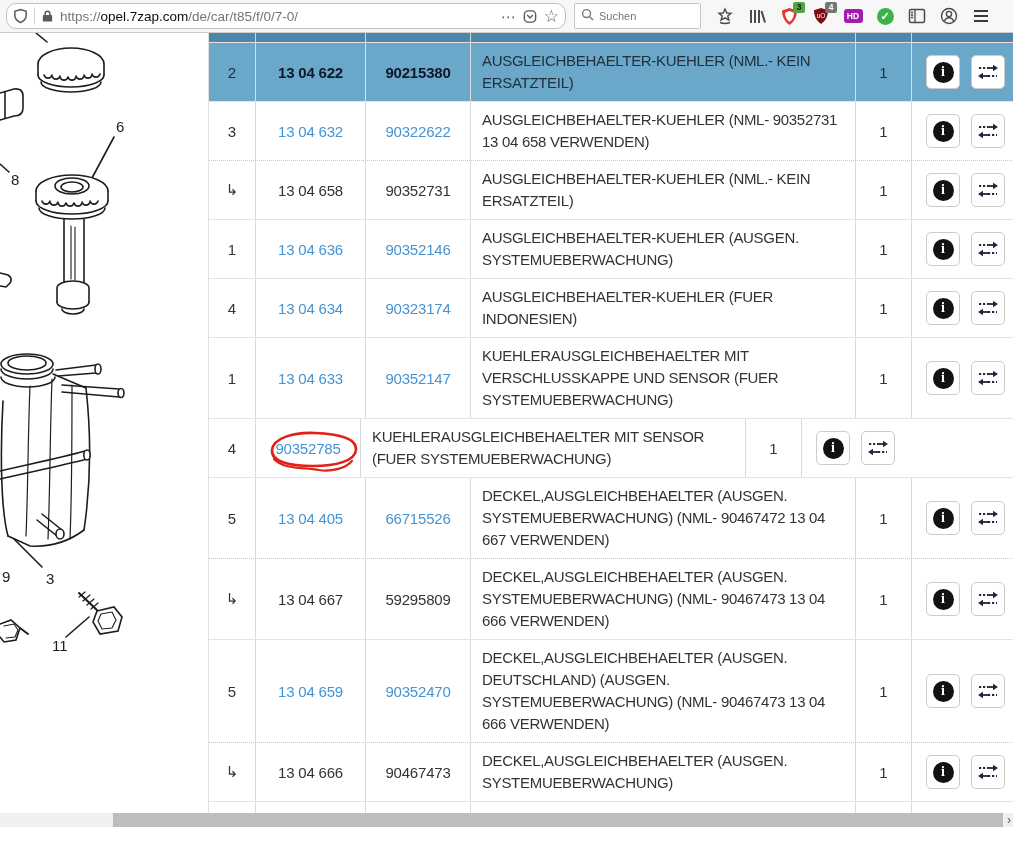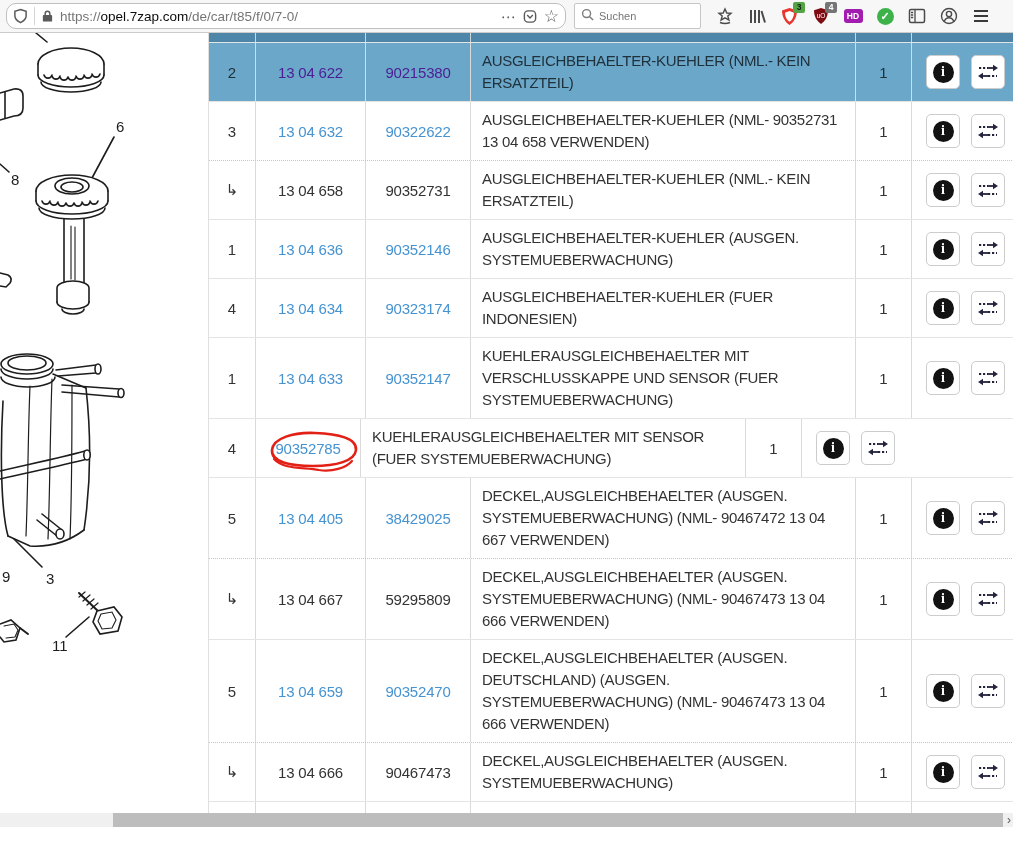--- a/index.html
+++ b/index.html
@@ -43,21 +43,21 @@
   .cell { border-right:1px solid #dadada; display:flex; align-items:center; justify-content:center; }
   .strip .cell { border-right:1px solid #cfd6da; }
   .c-pos  { flex:0 0 47px; }
   .c-part { flex:0 0 110px; letter-spacing:-0.2px; }
   .c-cat  { flex:0 0 105px; letter-spacing:-0.2px; }
   .c-desc { flex:0 0 385px; justify-content:flex-start; padding:7px 10px 7px 11px;
     line-height:22px; letter-spacing:-0.3px; }
   .c-qty  { flex:0 0 56px; }
   .c-btns { flex:1 1 auto; border-right:none; gap:11px; justify-content:flex-start; padding-left:14px; }
   .lnk { color:#4693d1; cursor:pointer; }
-  .prow.hl .lnk { color:#4c1d95; }
+  .prow.hl .lnk { color:#0f172a;font-weight:bold; }
   .prow.hl { color:#20313c; }
 
   .catwrap { position:relative; display:inline-block; padding:2px 4px; }
   .ann { display:none; position:absolute; left:-9px; top:-10px; pointer-events:none; }
   .catwrap.circled .ann { display:block; }
 
   .tbtn { width:34px; height:34px; background:#fff; border:1px solid #ccc; border-radius:5px;
     display:flex; align-items:center; justify-content:center; cursor:pointer; }
   .info-glyph { width:21px; height:21px; border-radius:50%; background:#121212; color:#fff;
     font-family:"Liberation Serif", serif; font-weight:bold; font-size:14px;
@@ -450,21 +450,21 @@
       </button>
     </div>
   </div>
 
   <div class="prow">
     <div class="cell c-pos">5</div>
     <div class="cell c-part lnk">13 04 405</div>
     <div class="cell c-cat">
       <span class="catwrap">
         
-        <span class="cat-text lnk">38429025</span>
+        <span class="cat-text lnk">66715526</span>
       </span>
     </div>
     <div class="cell c-desc">DECKEL,AUSGLEICHBEHAELTER (AUSGEN. SYSTEMUEBERWACHUNG) (NML- 90467472 13 04 667 VERWENDEN)</div>
     <div class="cell c-qty">1</div>
     <div class="cell c-btns">
       <button class="tbtn">
         <span class="info-glyph">i</span>
       </button>
       <button class="tbtn">
         <svg width="22" height="16" viewBox="0 0 22 16">

